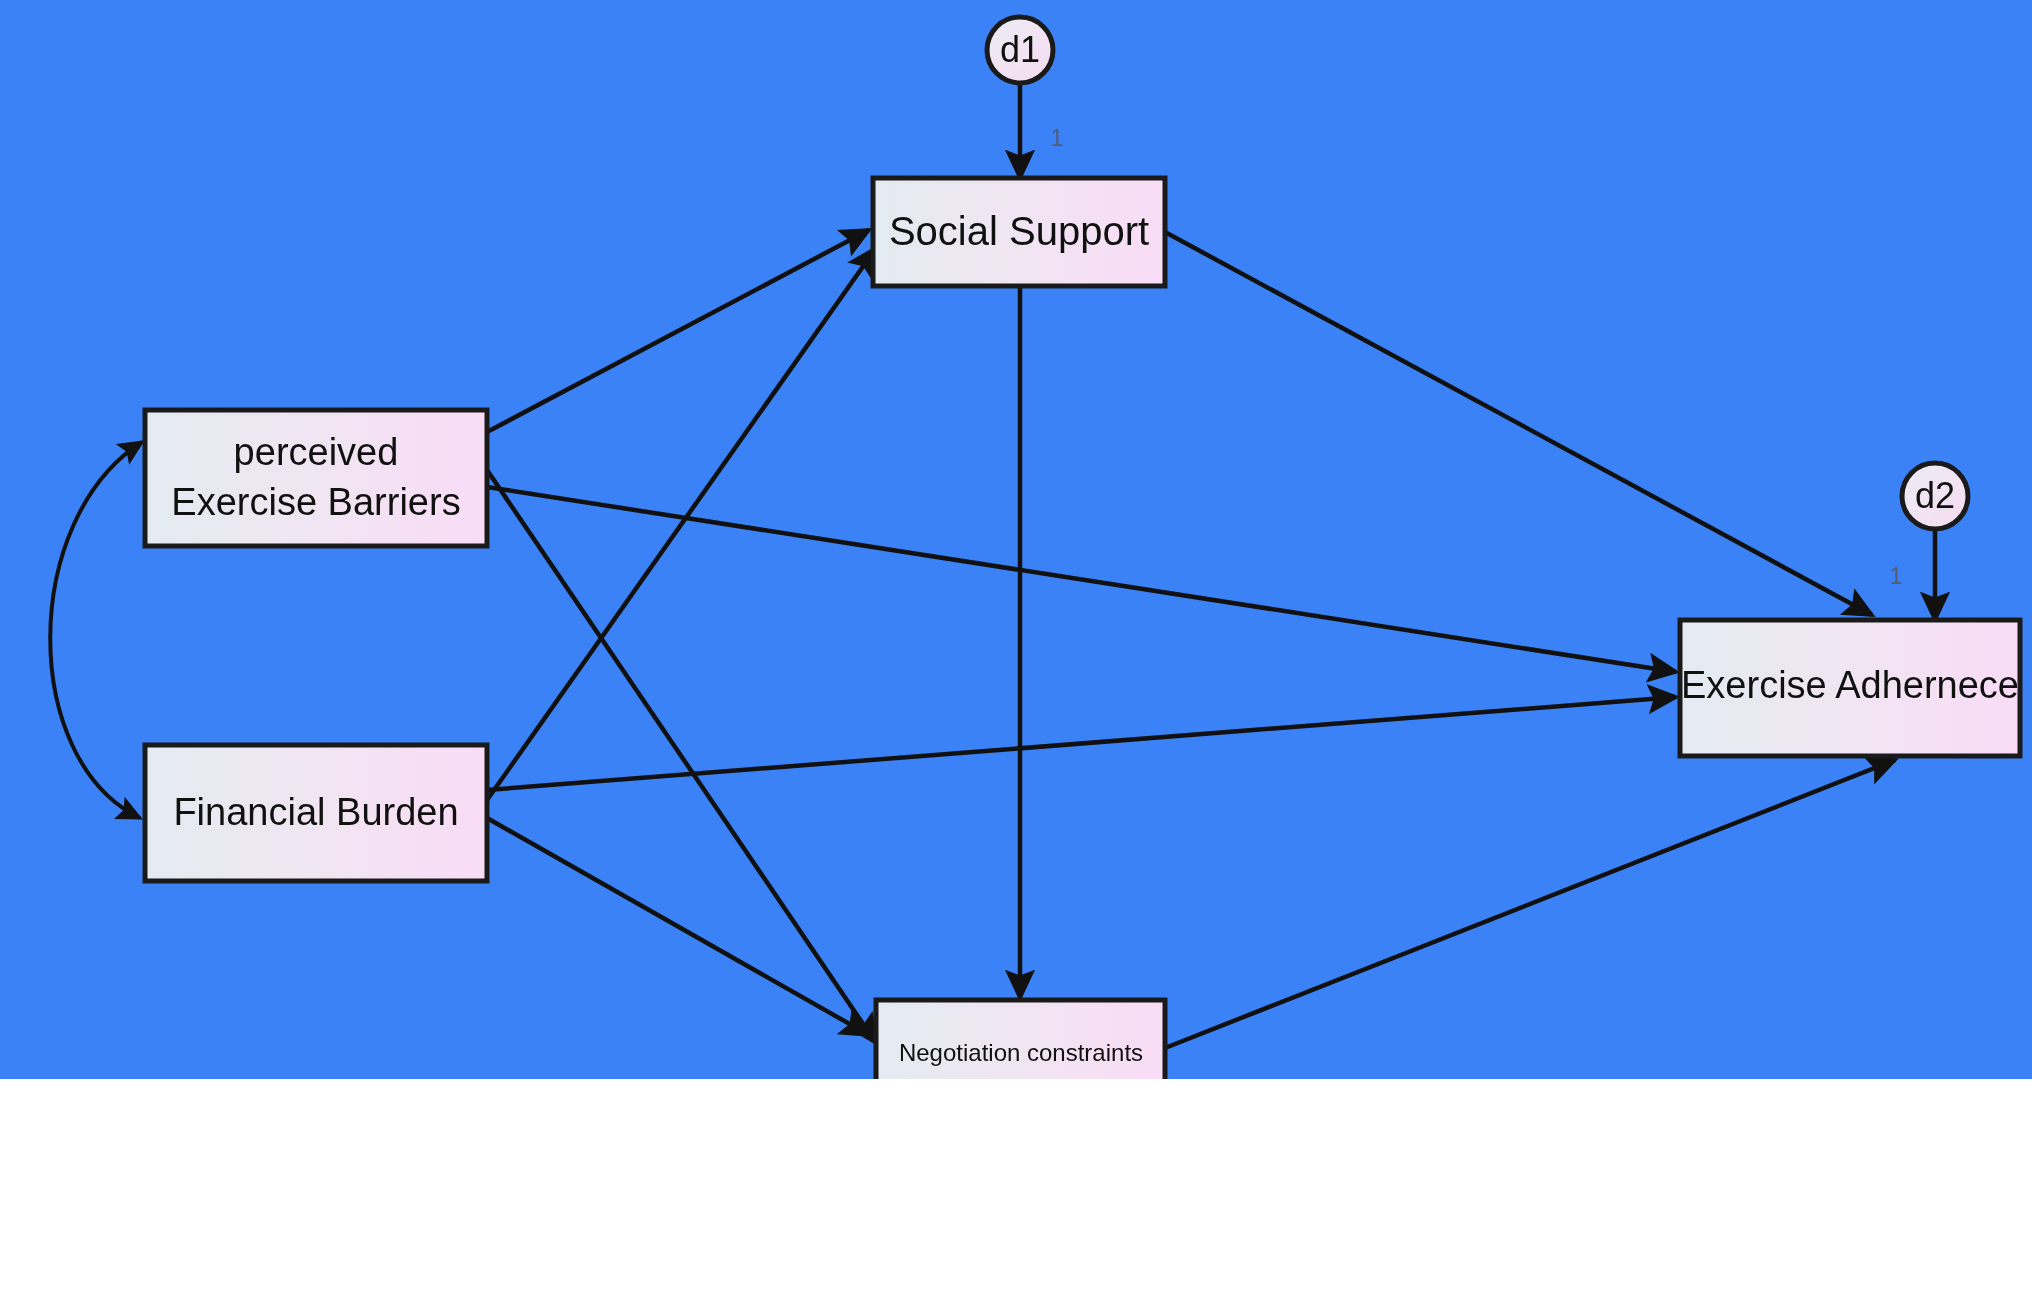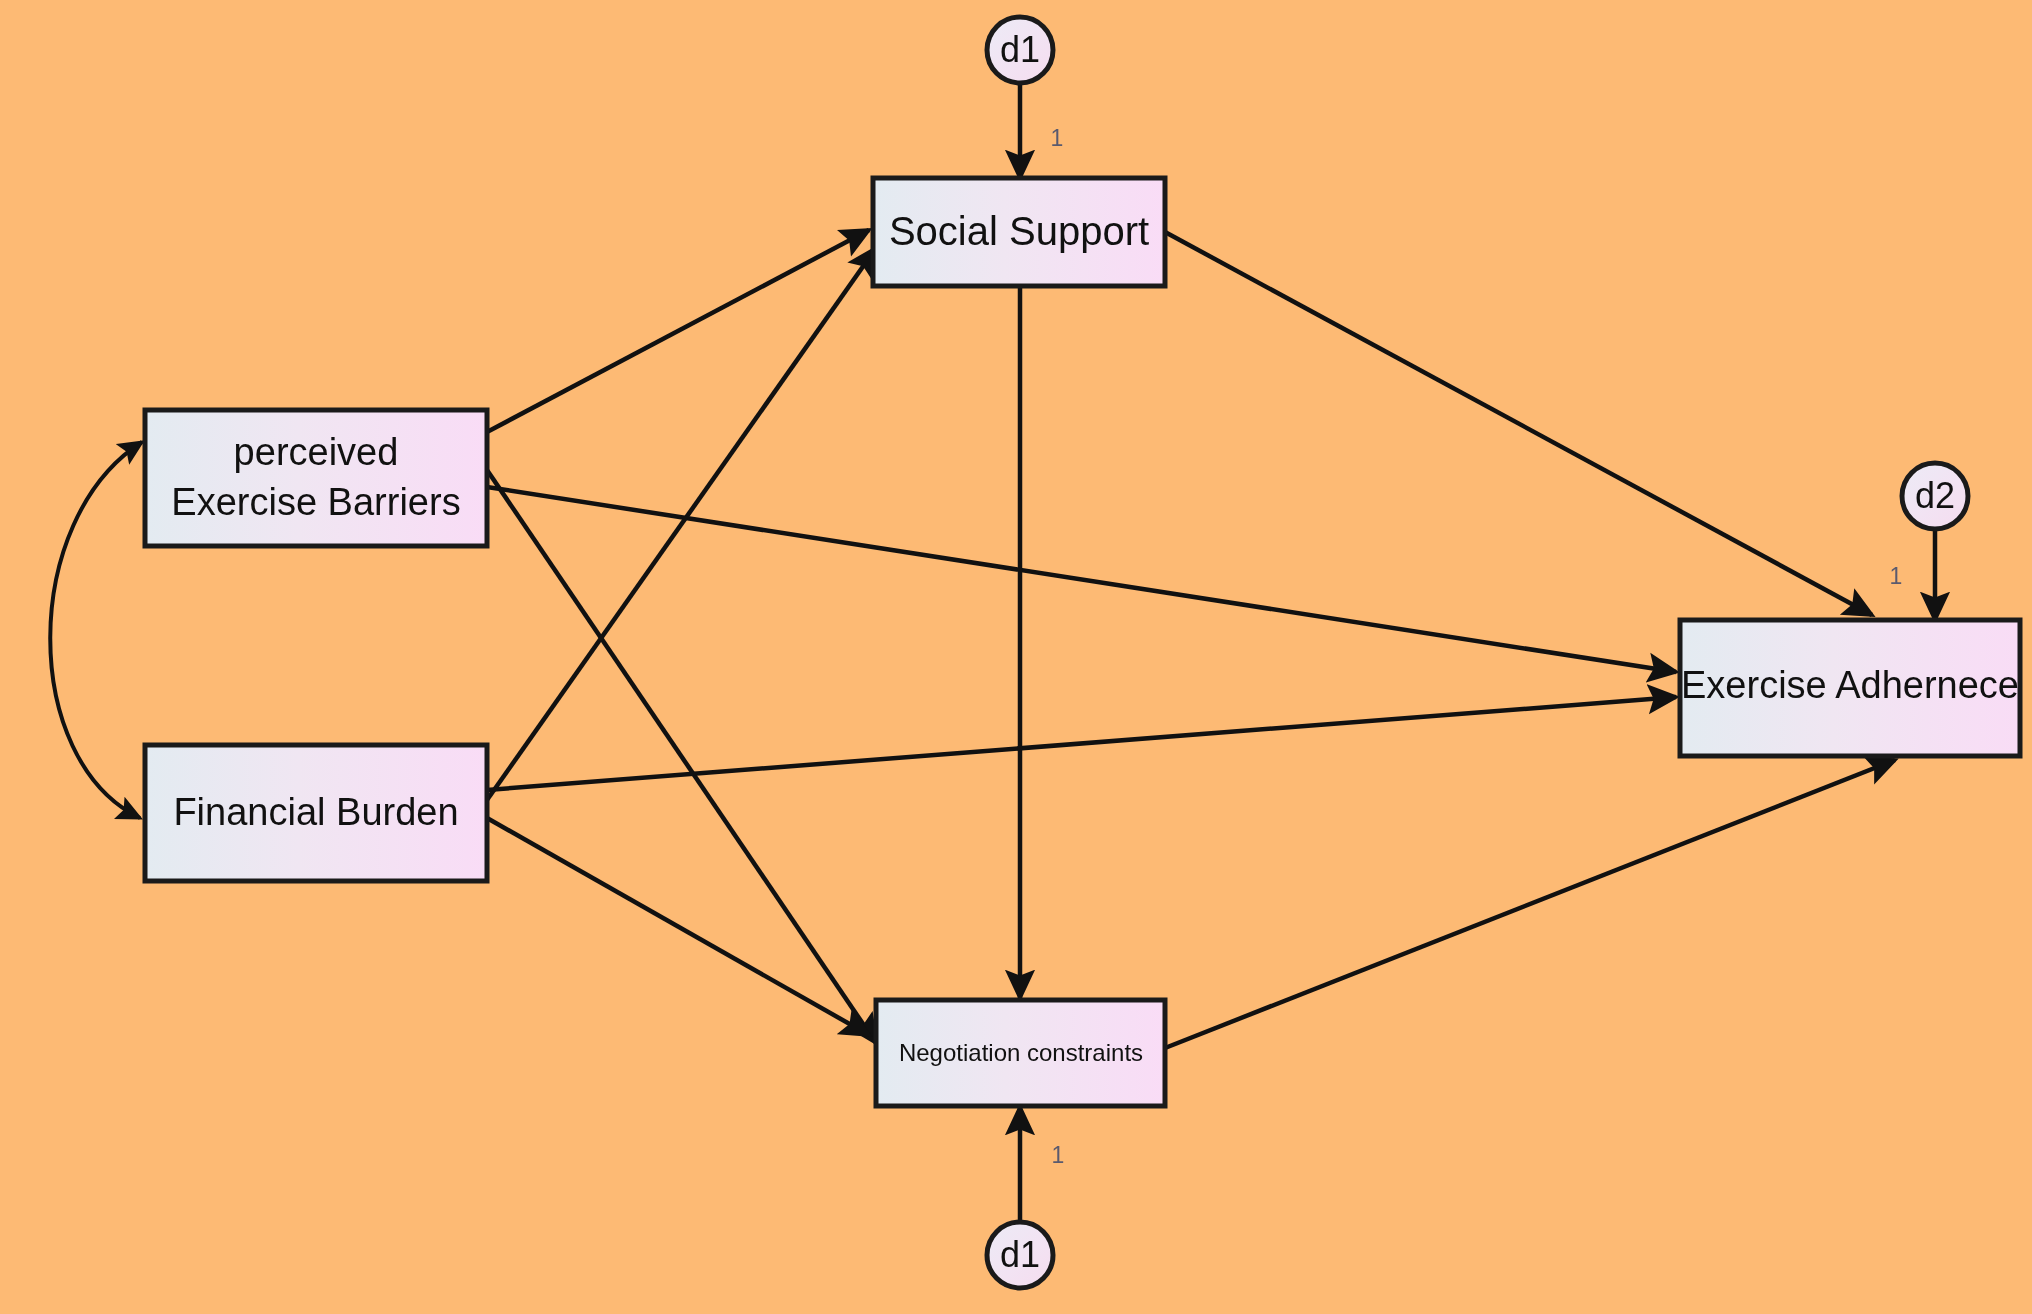--- a/index.html
+++ b/index.html
@@ -7,22 +7,22 @@
     margin: 0;
     padding: 0;
     background: #ffffff;
   }
   body {
     font-family: "Liberation Sans", sans-serif;
   }
   #canvas-wrap {
     position: relative;
     width: 2032px;
-    height: 1314px;
-    background: #fdba74;
+    height: 1079px;
+    background: #3b82f6;
     overflow: hidden;
   }
   svg#sem-svg {
     position: absolute;
     top: 0;
     left: 0;
     width: 2032px;
     height: 1314px;
     display: block;
   }

